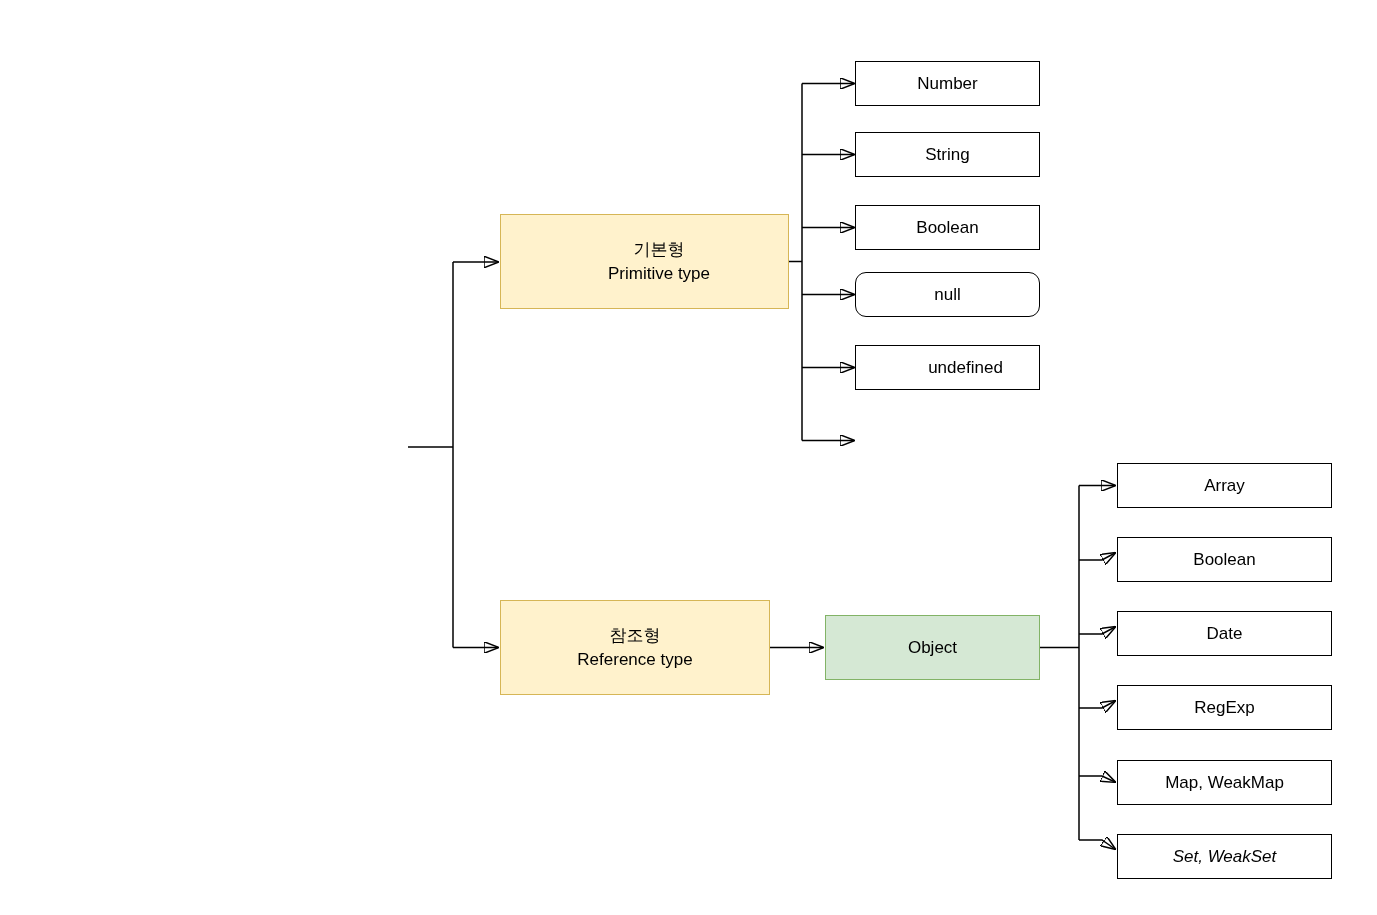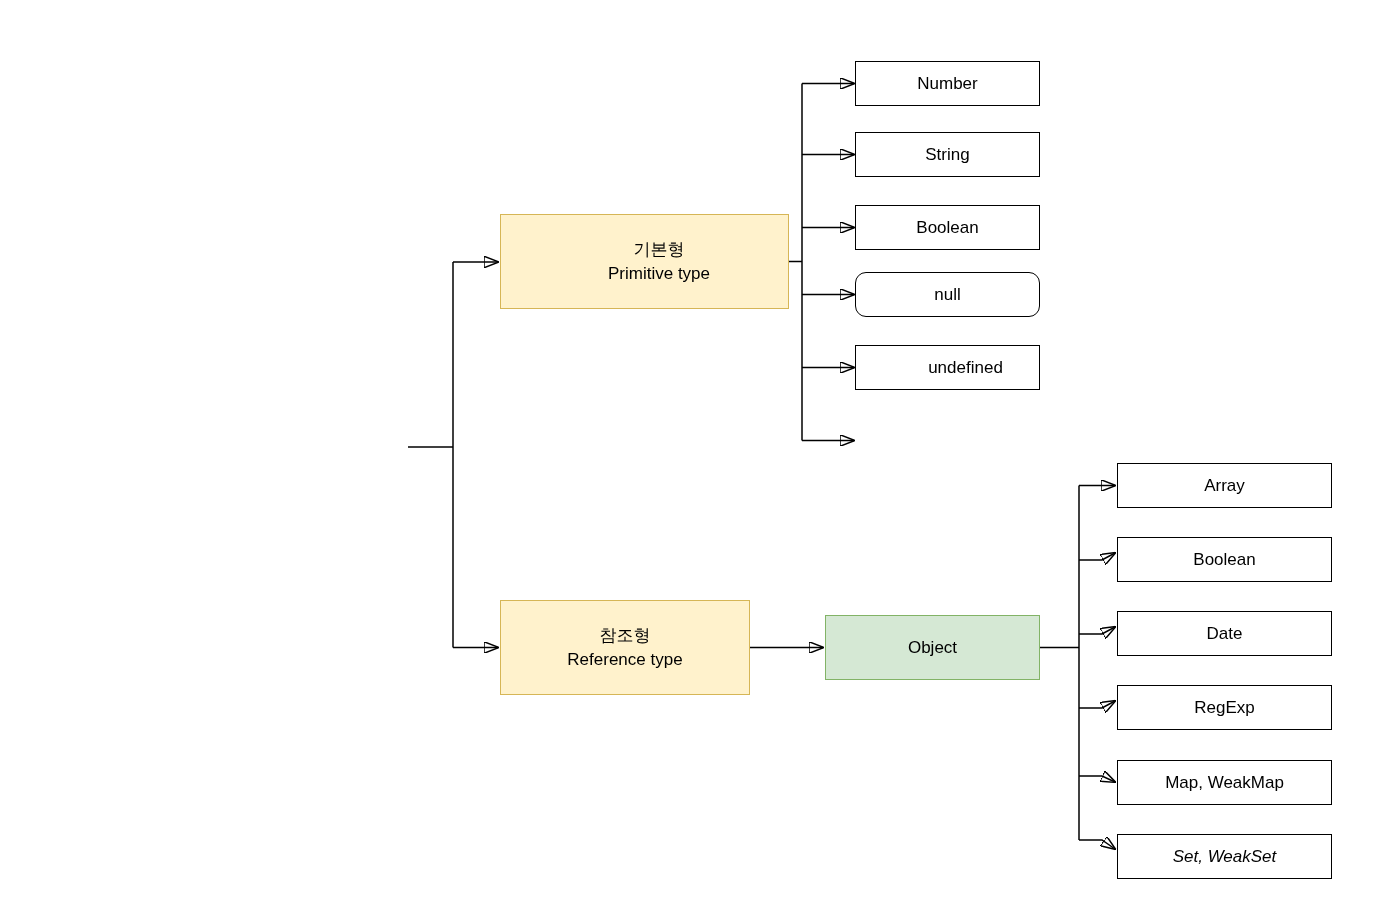--- a/index.html
+++ b/index.html
@@ -41,21 +41,21 @@
   }
   .leaf {
     background: #ffffff;
     border: 1.5px solid #000000;
   }
   .node span { display: block; }
 
   
   .n-root       { left:  98px; top: 400px; width: 310px; height: 94px; }
   .n-primitive  { left: 500px; top: 214px; width: 289px; height: 95px; padding-left: 29px; }
-  .n-reference  { left: 500px; top: 600px; width: 250px; height: 95px; }
+  .n-reference  { left: 500px; top: 600px; width: 270px; height: 95px; }
   .n-object     { left: 825px; top: 615px; width: 215px; height: 65px; }
 
   .n-pleaf      { left: 855px;  width: 185px; height: 45px; }
   .n-number     { top:  61px; }
   .n-string     { top: 132px; }
   .n-boolean    { top: 205px; }
   .n-null       { top: 272px; border-radius: 11px; }
   .n-undefined  { top: 345px; padding-left: 36px; }
   .n-symbol     { top: 418px; }
 

